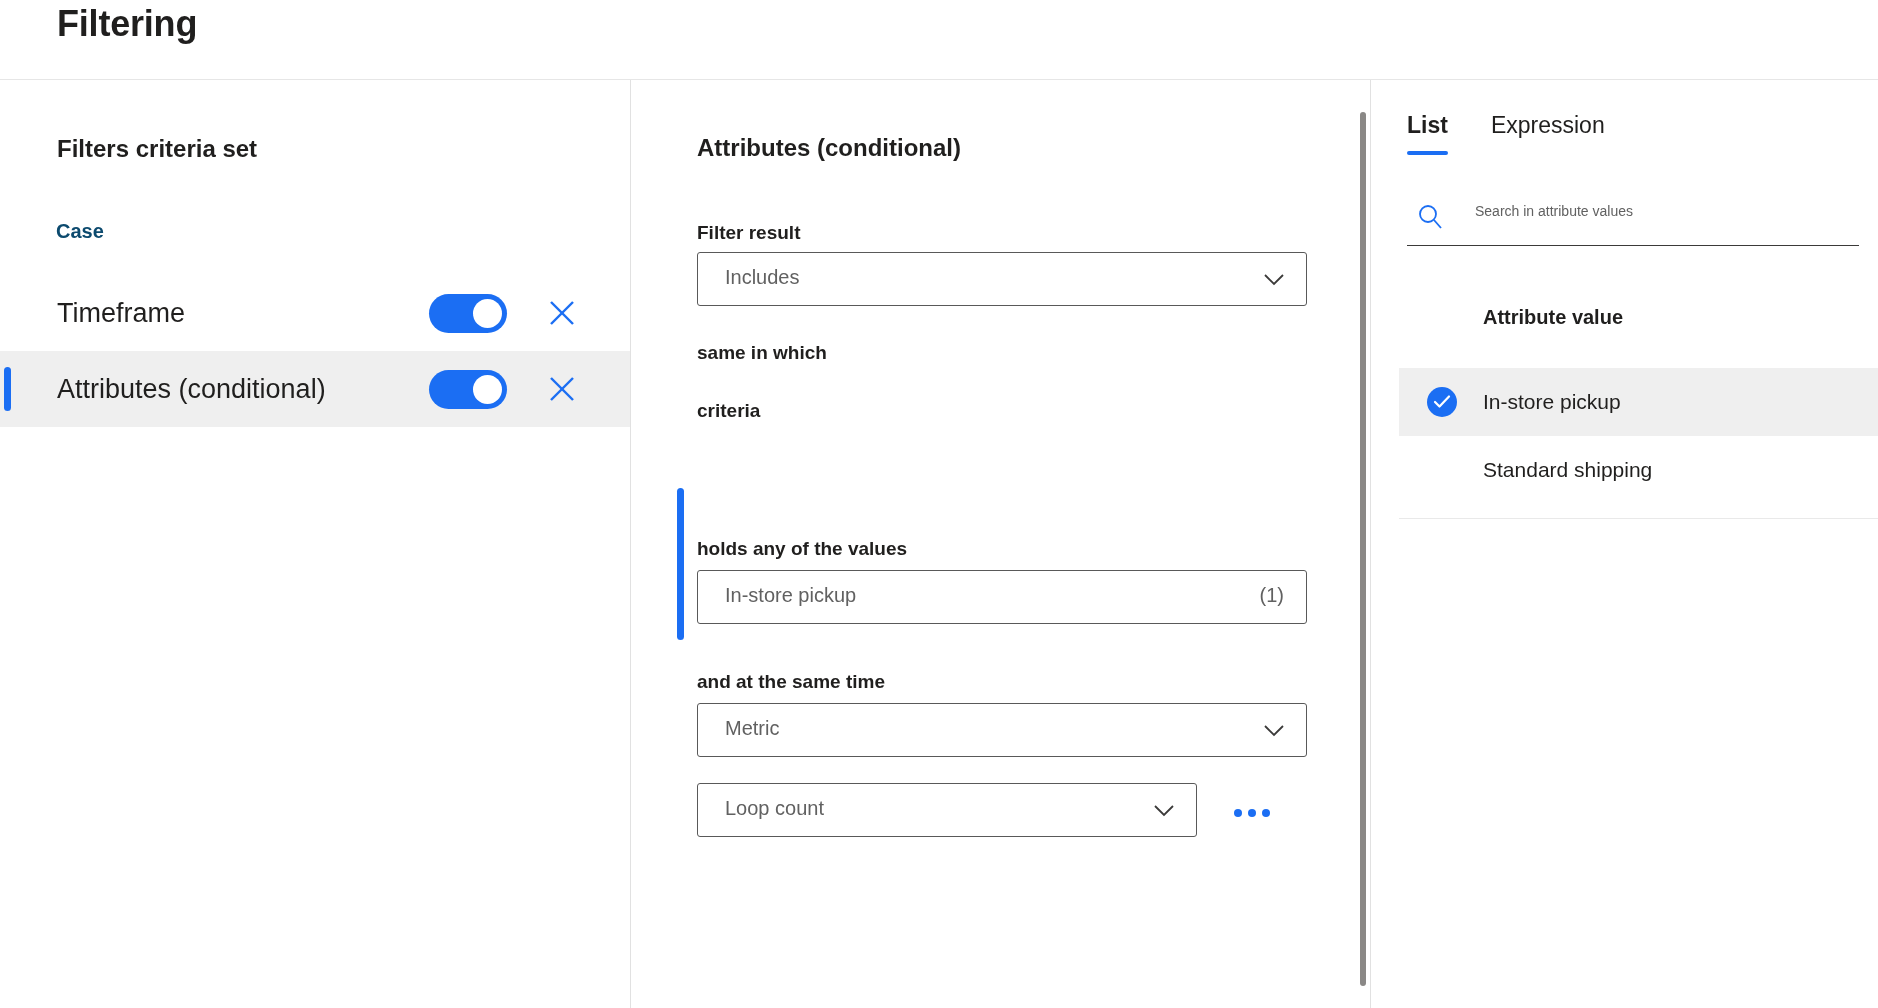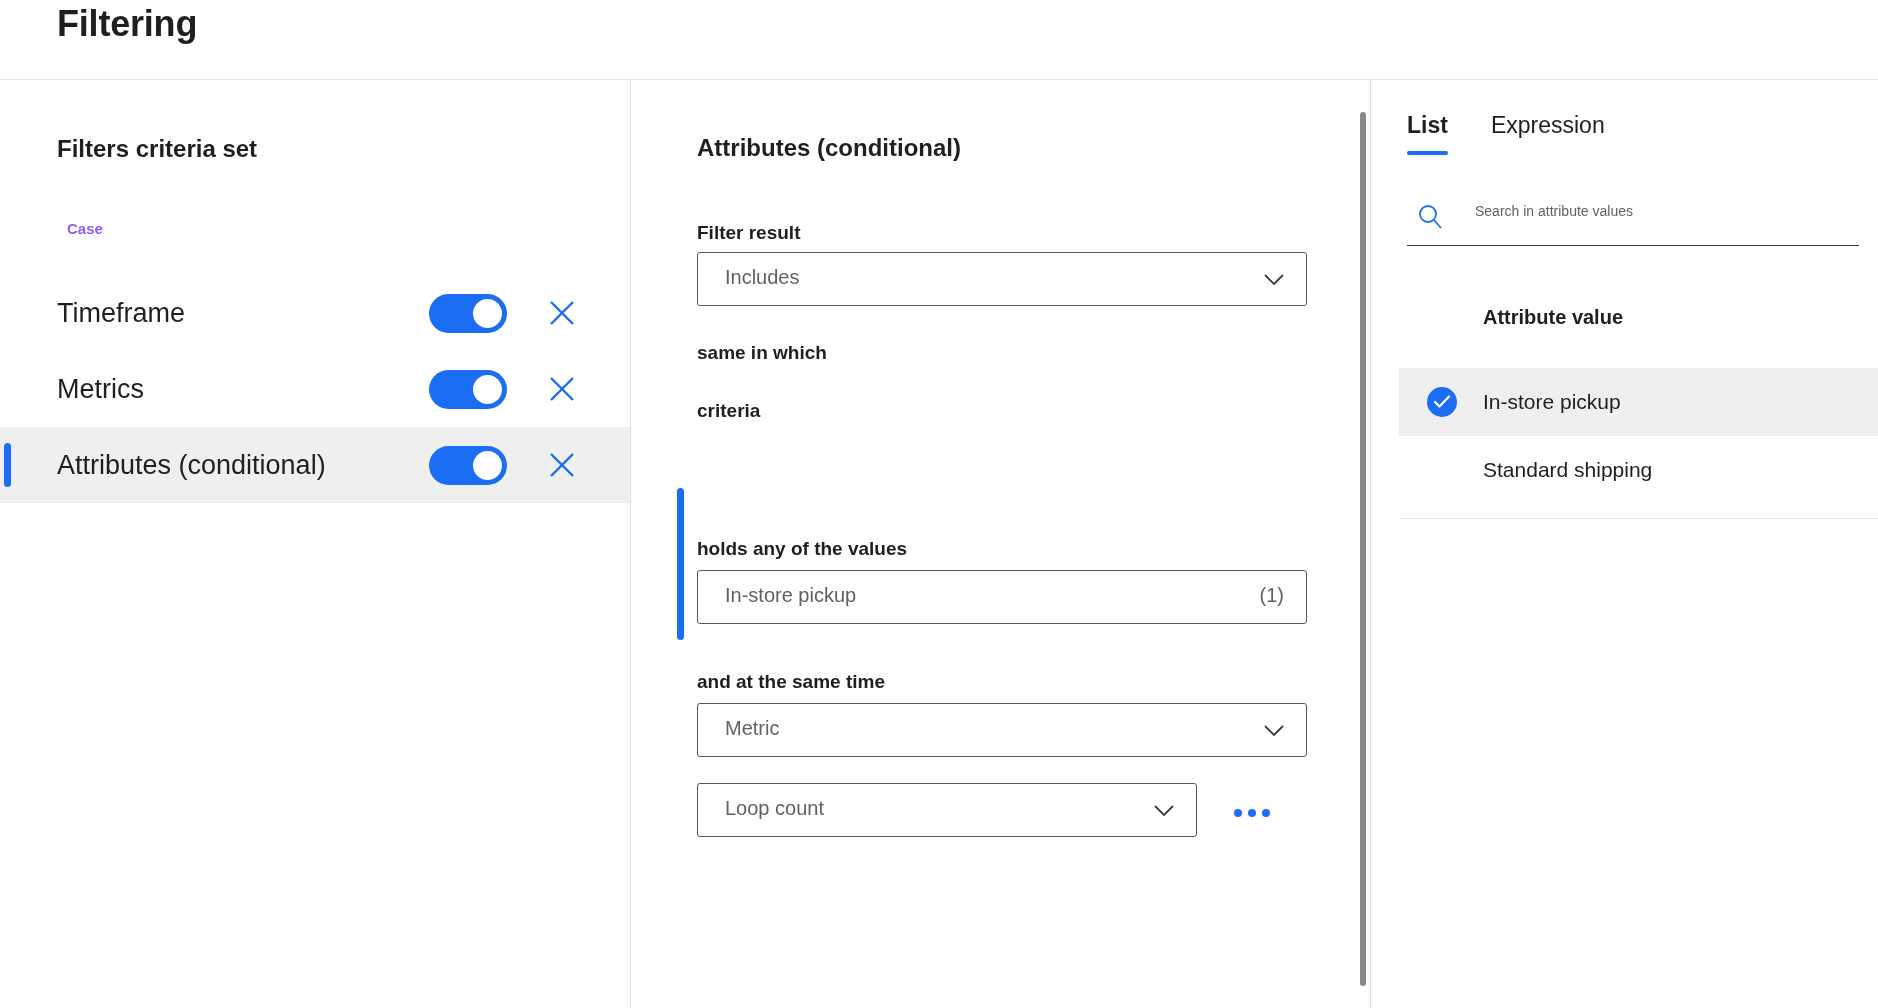--- a/index.html
+++ b/index.html
@@ -77,25 +77,25 @@
     position: absolute;
     left: 57px;
     top: 55px;
     font-size: 24px;
     font-weight: 600;
     color: #201f1e;
     white-space: nowrap;
   }
   .left-subheading {
     position: absolute;
-    left: 67px;
+    left: 56px;
     top: 140px;
-    font-size: 15px;
+    font-size: 20px;
     font-weight: 600;
-    color: #8b5cf6;
+    color: #0c4a6e;
     white-space: nowrap;
   }
   .criteria-list {
     position: absolute;
     left: 0;
     top: 195px;
     width: 630px;
   }
   .criteria-row {
     position: relative;
@@ -391,33 +391,20 @@
           <div class="knob"></div>
         </div>
         <div class="close-x">
           <svg width="34" height="34" viewBox="0 0 34 34">
             <line x1="6" y1="6" x2="28" y2="28" stroke="#1b6ef3" stroke-width="2.4"></line>
             <line x1="28" y1="6" x2="6" y2="28" stroke="#1b6ef3" stroke-width="2.4"></line>
           </svg>
         </div>
       </div>
 
-      <div class="criteria-row">
-
-        <div class="criteria-label">Metrics</div>
-        <div class="toggle">
-          <div class="knob"></div>
-        </div>
-        <div class="close-x">
-          <svg width="34" height="34" viewBox="0 0 34 34">
-            <line x1="6" y1="6" x2="28" y2="28" stroke="#1b6ef3" stroke-width="2.4"></line>
-            <line x1="28" y1="6" x2="6" y2="28" stroke="#1b6ef3" stroke-width="2.4"></line>
-          </svg>
-        </div>
-      </div>
 
       <div class="criteria-row selected">
         <div class="sel-bar"></div>
         <div class="criteria-label">Attributes (conditional)</div>
         <div class="toggle">
           <div class="knob"></div>
         </div>
         <div class="close-x">
           <svg width="34" height="34" viewBox="0 0 34 34">
             <line x1="6" y1="6" x2="28" y2="28" stroke="#1b6ef3" stroke-width="2.4"></line>

